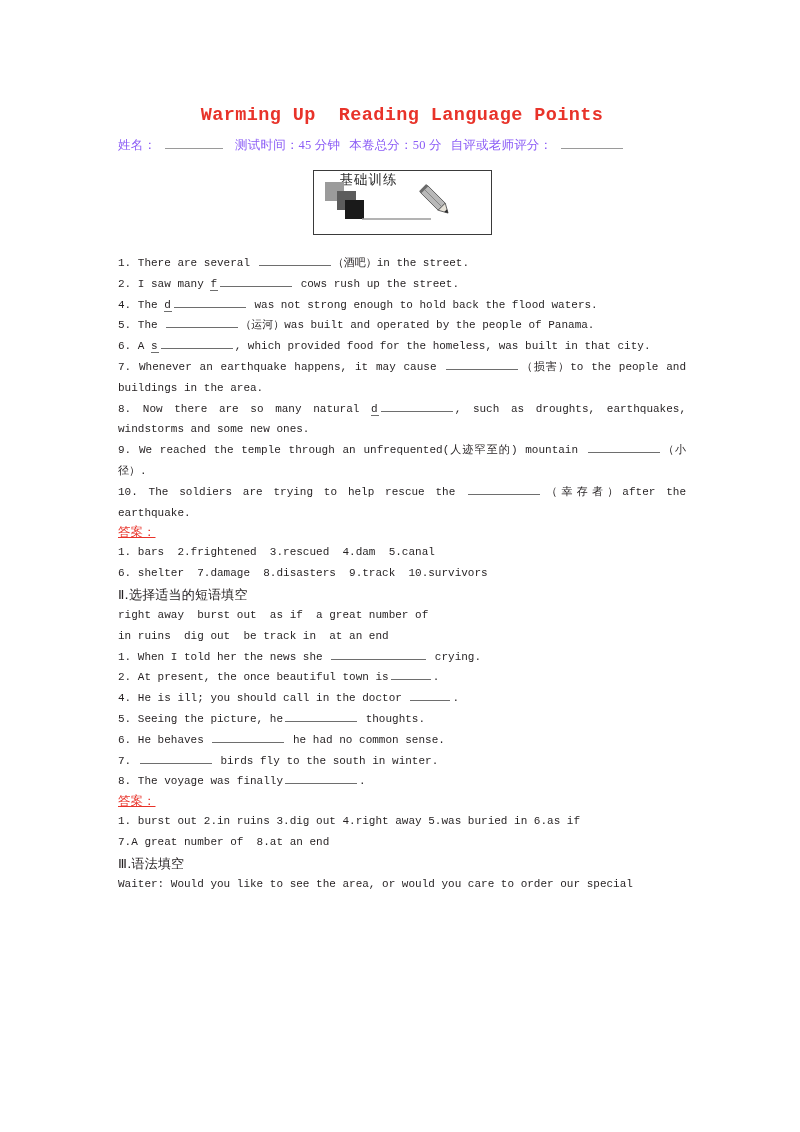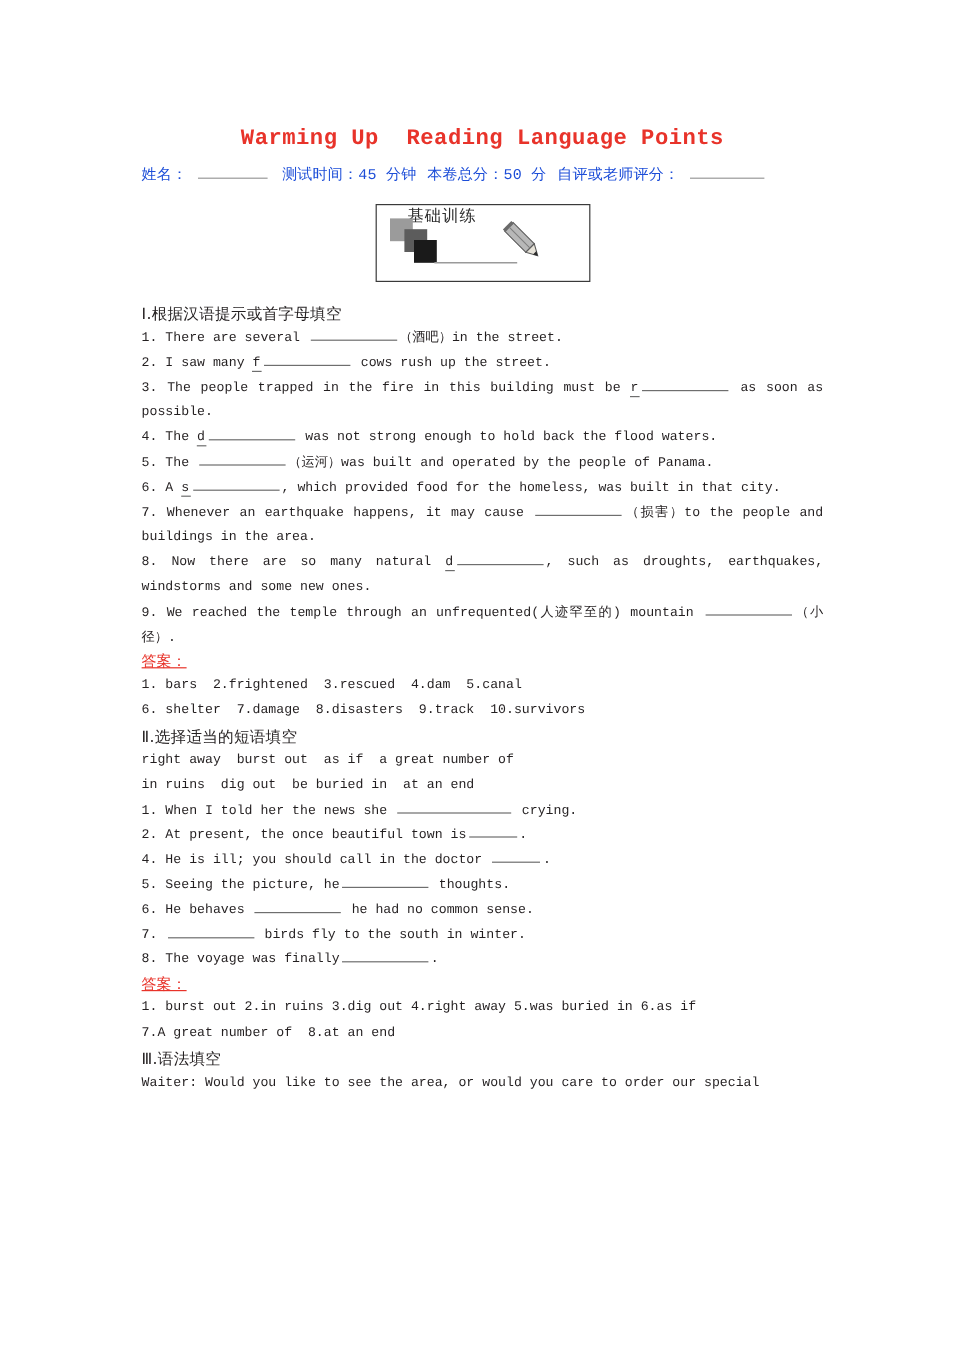--- a/index.html
+++ b/index.html
@@ -37,23 +37,23 @@
     font-size: 18.5px;
     letter-spacing: 0.4px;
     line-height: 1.3;
     margin: 0 0 8px 0;
     font-family: "Liberation Mono", "DejaVu Sans Mono", monospace;
     white-space: pre;
   }
 
   
   .meta-line {
-    font-family: Liberation Mono, monospace;
+    font-family: Liberation Serif, serif;
     font-size: 12.5px;
-    color: #1d4ed8;
+    color: #8b5cf6;
     white-space: nowrap;
     display: flex;
     align-items: baseline;
     margin: 0 0 6px 0;
     letter-spacing: 0.2px;
   }
   .meta-line .seg { margin-right: 9px; }
   .blank-rule {
     display: inline-block;
     border-bottom: 1px solid #9a9a9a;
@@ -174,39 +174,38 @@
               <polygon points="117,33 127,33 122,42" fill="#e6e2d8" stroke="#5a5a5a" stroke-width="0.9"></polygon>
               <polygon points="120,38.5 124,38.5 122,42" fill="#2b2b2b"></polygon>
               <line x1="122" y1="9" x2="122" y2="33" stroke="#7d7d7d" stroke-width="0.8"></line>
             </g>
           </svg>
         </div>
         <div class="banner-right">基础训练</div>
       </div>
     </div>
 
-    <div class="sec-head">Ⅰ.根据汉语提示或首字母填空</div>
 
     <div class="line">1. There are several <span class="bl bl-l"></span>（酒吧）in the street.</div>
     <div class="line">2. I saw many <span class="pre-letter">f</span><span class="bl bl-l"></span> cows rush up the street.</div>
-    <div class="line just">3. The people trapped in the fire in this building must be <span class="pre-letter">r</span><span class="bl bl-l"></span> as soon as possible.</div>
     <div class="line">4. The <span class="pre-letter">d</span><span class="bl bl-l"></span> was not strong enough to hold back the flood waters.</div>
     <div class="line">5. The <span class="bl bl-l"></span>（运河）was built and operated by the people of Panama.</div>
     <div class="line">6. A <span class="pre-letter">s</span><span class="bl bl-l"></span>, which provided food for the homeless, was built in that city.</div>
     <div class="line just">7. Whenever an earthquake happens, it may cause <span class="bl bl-l"></span>（损害）to the people and buildings in the area.</div>
     <div class="line just">8. Now there are so many natural <span class="pre-letter">d</span><span class="bl bl-l"></span>, such as droughts, earthquakes, windstorms and some new ones.</div>
     <div class="line just">9. We reached the temple through an unfrequented(人迹罕至的) mountain <span class="bl bl-l"></span>（小径）.</div>
+    <div class="line just">10. The soldiers are trying to help rescue the <span class="bl bl-l"></span>（幸存者）after the earthquake.</div>
 
     <div class="ans-head">答案：</div>
     <div class="line">1. bars  2.frightened  3.rescued  4.dam  5.canal</div>
     <div class="line">6. shelter  7.damage  8.disasters  9.track  10.survivors</div>
 
     <div class="sec-head">Ⅱ.选择适当的短语填空</div>
     <div class="line">right away  burst out  as if  a great number of</div>
-    <div class="line">in ruins  dig out  be buried in  at an end</div>
+    <div class="line">in ruins  dig out  be track in  at an end</div>
 
     <div class="line">1. When I told her the news she <span class="bl bl-xl"></span> crying.</div>
     <div class="line">2. At present, the once beautiful town is<span class="bl bl-s"></span>.</div>
     <div class="line">4. He is ill; you should call in the doctor <span class="bl bl-s"></span>.</div>
     <div class="line">5. Seeing the picture, he<span class="bl bl-l"></span> thoughts.</div>
     <div class="line">6. He behaves <span class="bl bl-l"></span> he had no common sense.</div>
     <div class="line">7. <span class="bl bl-l"></span> birds fly to the south in winter.</div>
     <div class="line">8. The voyage was finally<span class="bl bl-l"></span>.</div>
 
     <div class="ans-head">答案：</div>

